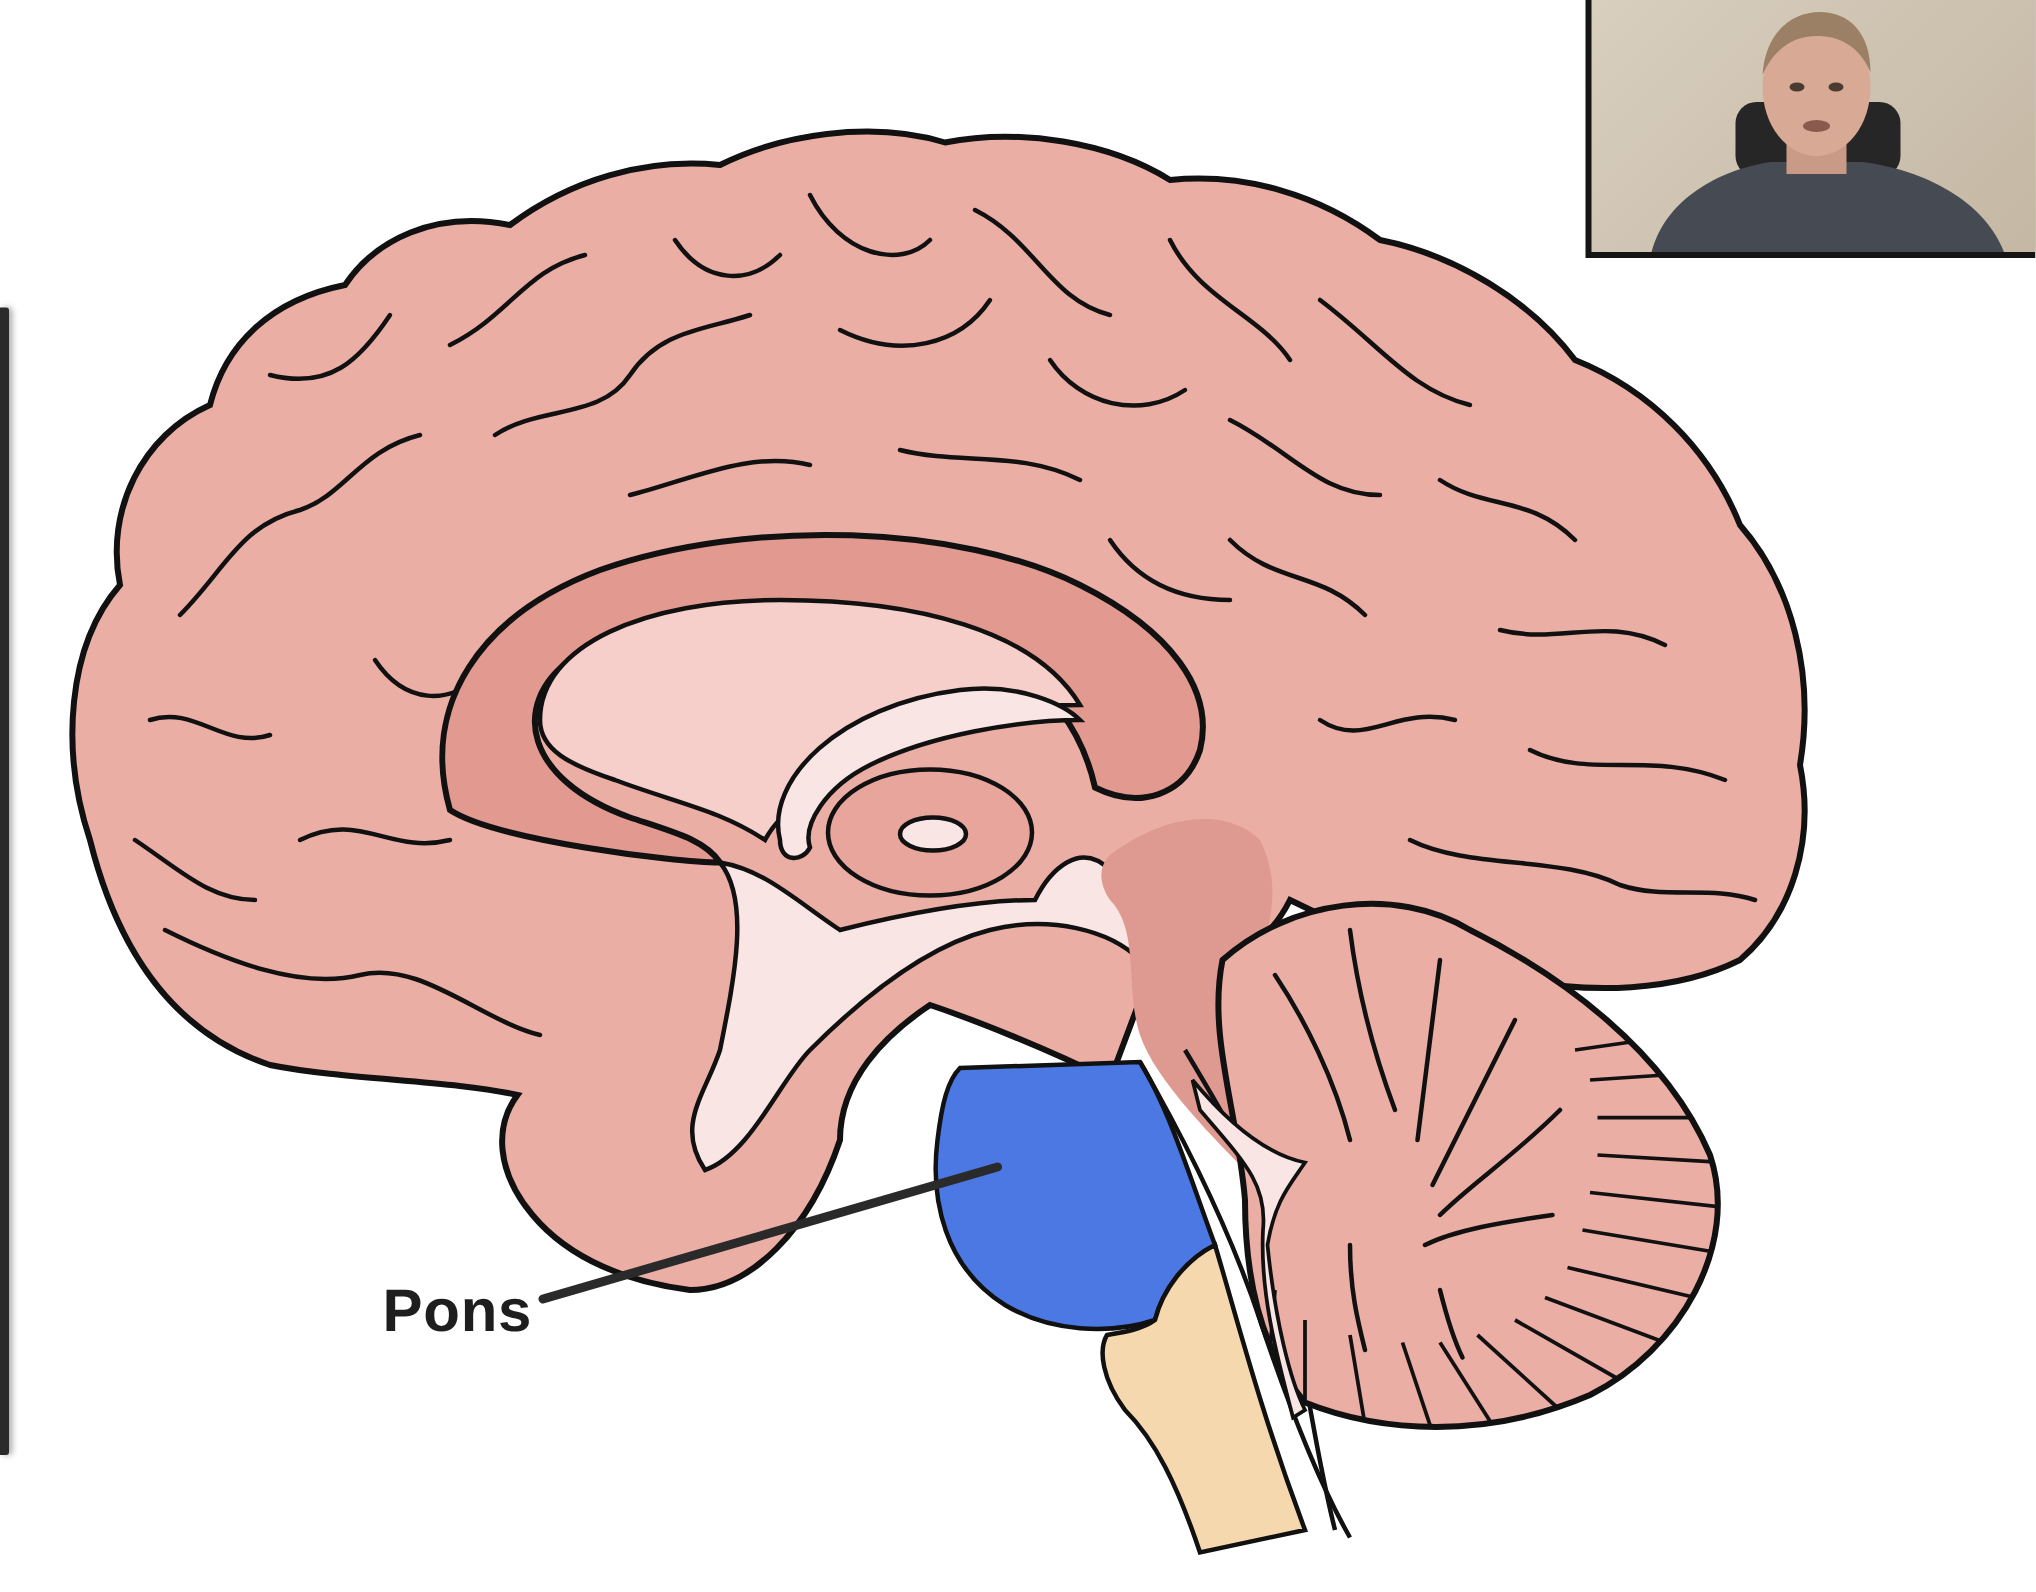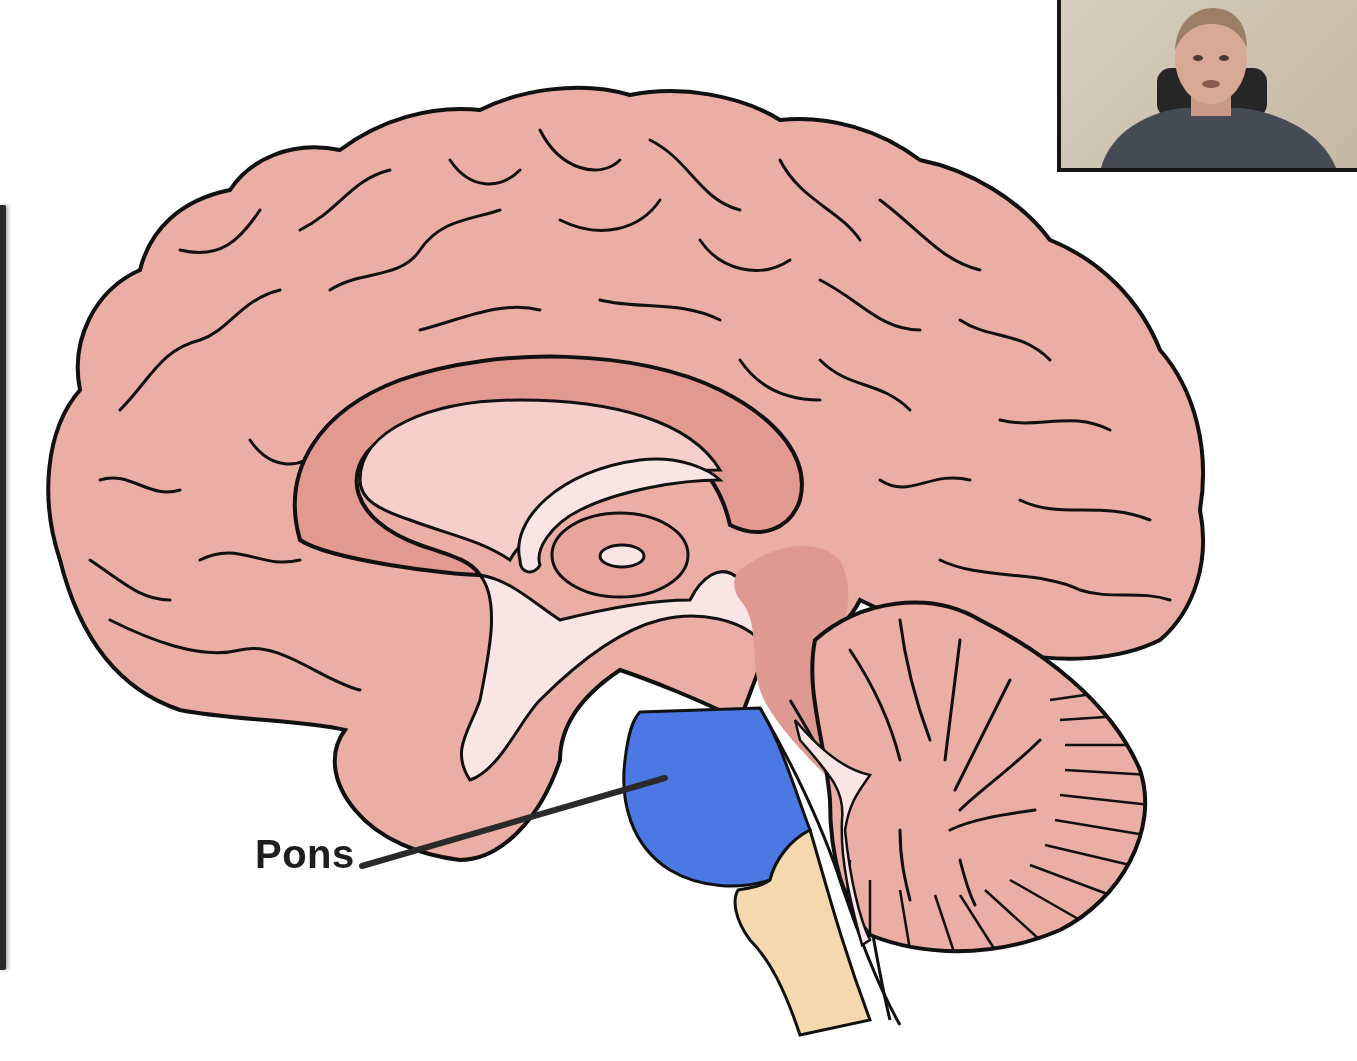--- a/index.html
+++ b/index.html
@@ -9,21 +9,21 @@
       font-family: "Liberation Sans", sans-serif;
     }
     .slide { position: absolute; left: 0; top: 0; width: 1357px; height: 1061px; background: #ffffff; }
     .left-edge-bar {
       position: absolute; left: 0; top: 205px; width: 6px; height: 765px;
       background: #2a2a2a; border-radius: 0 2px 2px 0;
       box-shadow: 2px 0 4px rgba(0,0,0,0.35);
     }
     .brain-svg { position: absolute; left: 0; top: 0; width: 1357px; height: 1061px; }
     .pons-label {
-      position: absolute; left: 255px; top: 832px;
+      position: absolute; left: 255px; top: 852px;
       font-size: 40px; font-weight: bold; color: #1e1e1e; letter-spacing: 0.5px;
     }
     .webcam {
       position: absolute; left: 1057px; top: 0; width: 300px; height: 172px;
       background: #151515; box-sizing: border-box; padding: 0 0 4px 4px;
     }
     .webcam-inner {
       position: relative; width: 100%; height: 100%; overflow: hidden;
       background: linear-gradient(135deg, #d9cfbf 0%, #cfc4b2 45%, #c4b8a4 100%);
     }

